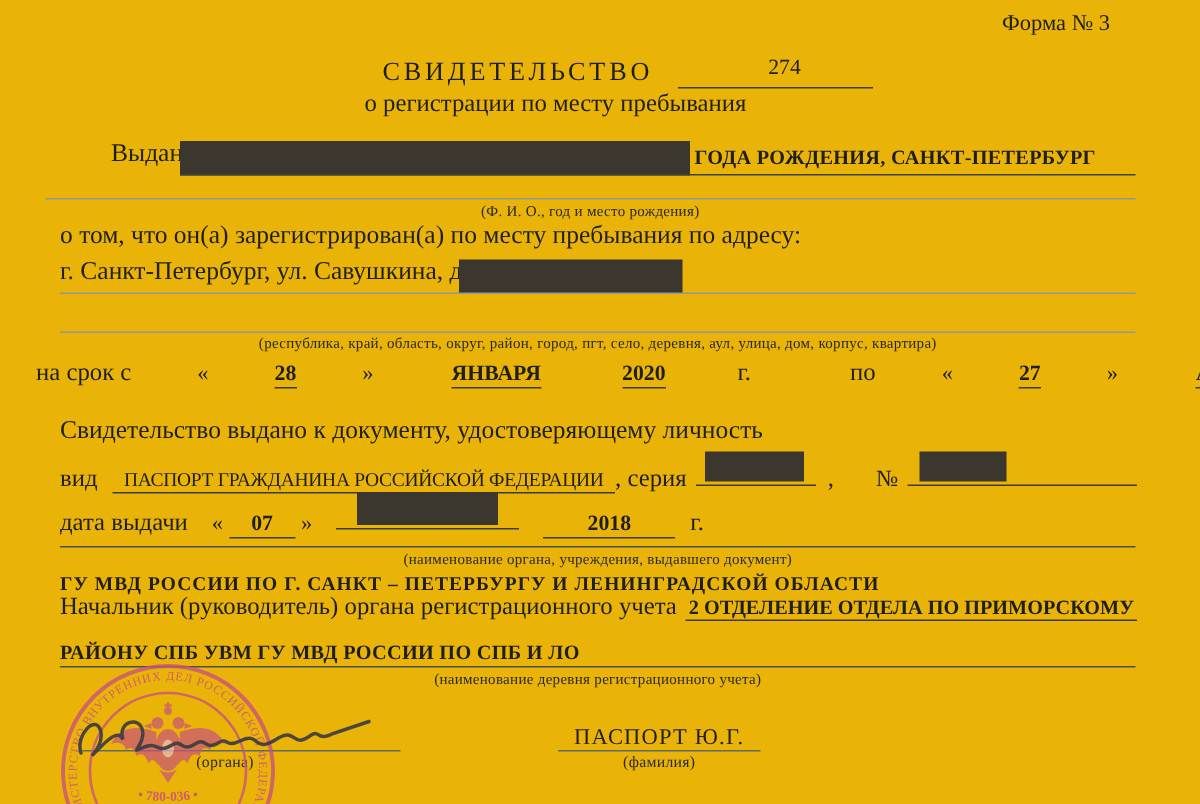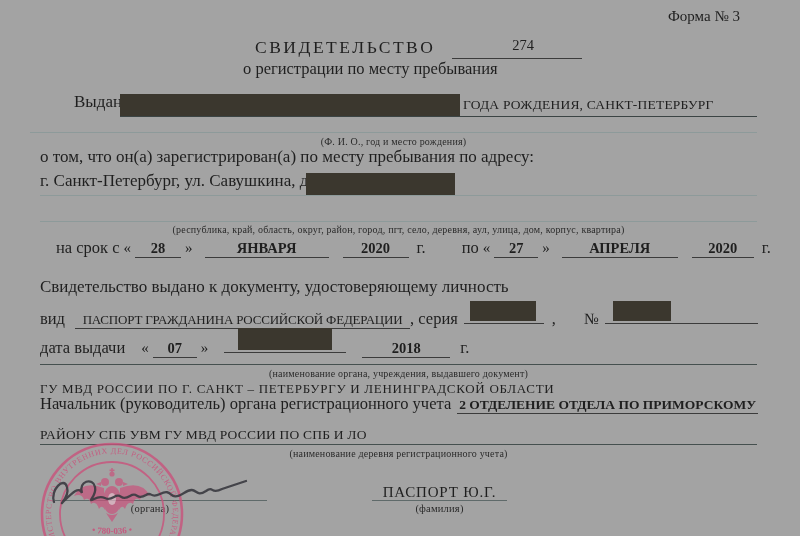--- a/index.html
+++ b/index.html
@@ -1,28 +1,28 @@
 <!DOCTYPE html>
 <html><head>
 <meta charset="utf-8">
 <style>
   html,body{margin:0;padding:0;}
   body{width:800px;height:536px;overflow:hidden;background:#e9e9e7;}
   .page{
     position:relative;width:800px;height:536px;overflow:hidden;
-    background:#a3a3a3;
+    background:#eab308;
     font-family:"Liberation Serif","DejaVu Serif",serif;
     color:#1f1f1f;
   }
   .abs{position:absolute;}
   .rule{border-bottom:1.6px solid #8d9a9a;height:0;}
   .rule-dark{border-bottom:1.7px solid #45504f;height:0;}
   .caption{font-size:10px;color:#2a2a2a;text-align:center;letter-spacing:.2px;white-space:nowrap;}
   .body-text{font-size:17px;white-space:nowrap;}
-  .bcaps{font-weight:normal;font-size:13.5px;letter-spacing:.2px;white-space:nowrap;text-align:right;}
+  .bcaps{font-weight:bold;font-size:13.5px;letter-spacing:.2px;white-space:nowrap;text-align:right;}
   .redact{background:#3b372e;}
   .cell{display:inline-block;text-align:center;border-bottom:1.6px solid #3b3b3b;
         font-weight:bold;font-size:14.5px;vertical-align:baseline;white-space:nowrap;}
   .flexrow{display:flex;align-items:baseline;font-size:16.5px;white-space:nowrap;}
   .q{font-size:15px;padding:0 4px;}
   .title{font-size:17.5px;letter-spacing:2.5px;white-space:nowrap;}
   .subtitle{font-size:16.5px;white-space:nowrap;}
 </style>
 </head>
 <body>
@@ -45,29 +45,29 @@
 
   <div class="abs body-text" style="top:147px;left:40px;">о том, что он(а) зарегистрирован(а) по месту пребывания по адресу:</div>
 
   <div class="abs body-text" style="top:171px;left:40px;">г. Санкт-Петербург, ул. Савушкина, дом</div>
   <div class="abs redact" style="top:173px;left:306px;width:149px;height:23px;"></div>
   <div class="abs rule" style="top:195px;left:40px;width:717px;"></div>
 
   <div class="abs rule" style="top:221px;left:40px;width:717px;"></div>
   <div class="abs caption" style="top:224px;left:40px;width:717px;">(республика, край, область, округ, район, город, пгт, село, деревня, аул, улица, дом, корпус, квартира)</div>
 
-  <div class="abs flexrow" style="top:238px;left:56px;width:718px;">
+  <div class="abs flexrow" style="top:238px;left:24px;width:718px;gap:40px;">
     <span>на срок с</span>
     <span class="q">«</span>
     <span class="cell" style="width:46px;">28</span>
     <span class="q">»</span>
     <span class="cell" style="width:124px;margin-left:8px;">ЯНВАРЯ</span>
     <span class="cell" style="width:66px;margin-left:14px;">2020</span>
     <span style="margin-left:8px;">г.</span>
-    <span style="margin-left:36px;">по</span>
+    <span style="margin-left:26px;">по</span>
     <span class="q">«</span>
     <span class="cell" style="width:44px;">27</span>
     <span class="q">»</span>
     <span class="cell" style="width:116px;margin-left:8px;">АПРЕЛЯ</span>
     <span class="cell" style="width:62px;margin-left:14px;">2020</span>
     <span style="margin-left:8px;">г.</span>
   </div>
 
   <div class="abs body-text" style="top:277px;left:40px;text-align:right;">Свидетельство выдано к документу, удостоверяющему личность</div>
 

